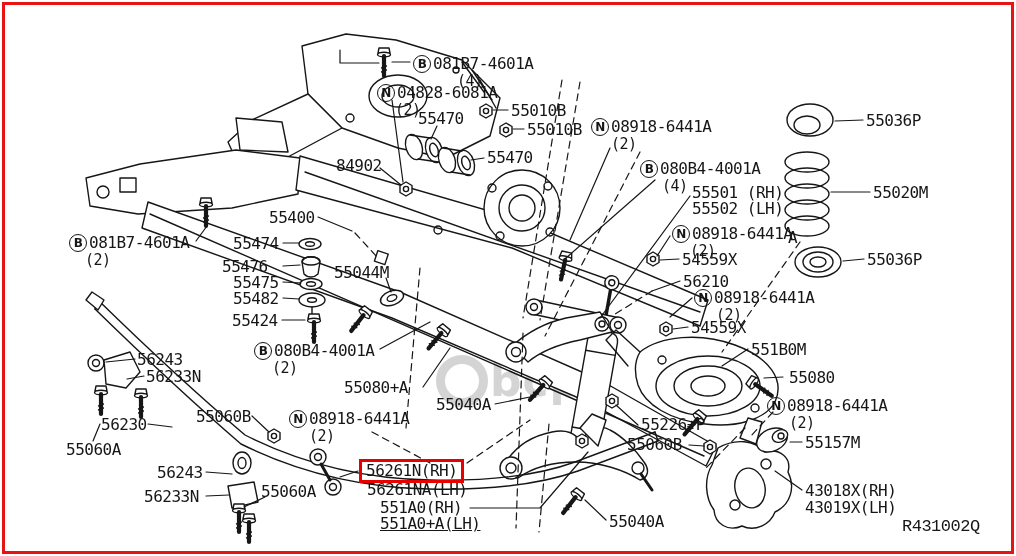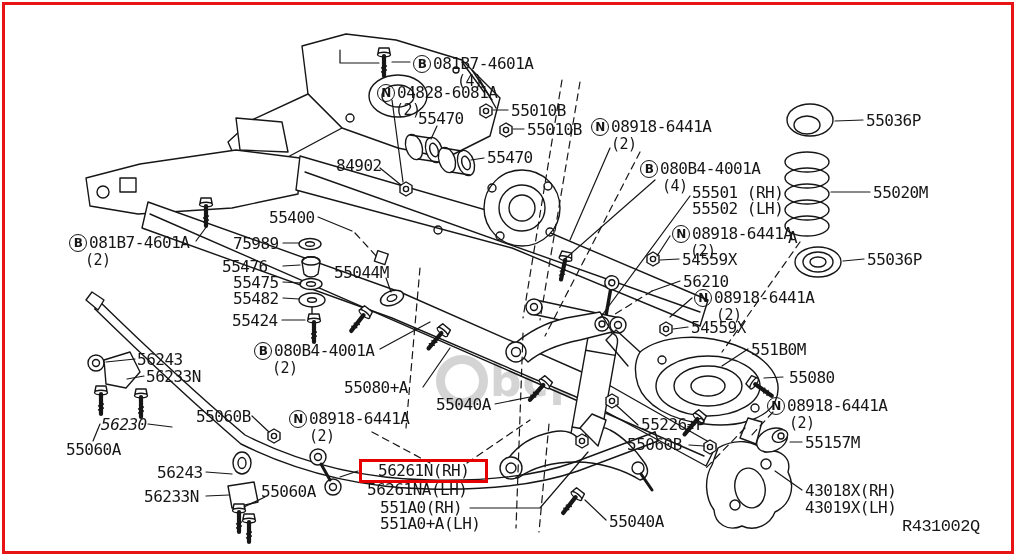--- a/index.html
+++ b/index.html
@@ -37,21 +37,21 @@
   }
   .label-main{display:flex;align-items:center;gap:2px;}
   .circle-letter{
     display:inline-flex;align-items:center;justify-content:center;
     width:16px;height:16px;border:1.7px solid var(--ink);border-radius:50%;
     font-size:12px;font-weight:bold;flex:0 0 auto;
     font-family:"DejaVu Sans","Liberation Sans",sans-serif;
   }
   .label-count{font-size:15px;margin-top:1px;}
   .part-label.highlight .label-main{
-    border:3px solid var(--hl);padding:1px 16px;margin:-4px 12px 0 -7px;
+    border:3px solid var(--hl);padding:1px 4px;margin:-4px 12px 0 -7px;
   }
   .ref-code{font-size:17px;}
 </style>
 </head>
 <body>
 
 <div class="stage">
 
   <div class="watermark">
     <div class="wm-ring"></div>
@@ -455,21 +455,21 @@
       </div>
       <div class="part-label" style="left: 69px; top: 234px;">
         <div class="label-main">
           <span class="circle-letter">B</span>
           <span>081B7-4601A</span>
         </div>
         <div class="label-count" style="margin-left: 16px;">(2)</div>
       </div>
       <div class="part-label" style="left: 233px; top: 236px;">
         <div class="label-main">
-          <span>75989</span>
+          <span>55474</span>
         </div>
       </div>
       <div class="part-label" style="left: 222px; top: 259px; text-align: right;">
         <div class="label-main">
           <span>55476</span>
         </div>
       </div>
       <div class="part-label" style="left: 233px; top: 275px;">
         <div class="label-main">
           <span>55475</span>
@@ -510,21 +510,21 @@
       <div class="part-label" style="left: 137px; top: 352px;">
         <div class="label-main">
           <span>56243</span>
         </div>
       </div>
       <div class="part-label" style="left: 146px; top: 369px;">
         <div class="label-main">
           <span>56233N</span>
         </div>
       </div>
-      <div class="part-label" style="left: 101px; top: 417px; font-style: italic;">
+      <div class="part-label" style="left: 101px; top: 417px;">
         <div class="label-main">
           <span>56230</span>
         </div>
       </div>
       <div class="part-label" style="left: 66px; top: 442px;">
         <div class="label-main">
           <span>55060A</span>
         </div>
       </div>
       <div class="part-label" style="left: 196px; top: 409px;">
@@ -562,21 +562,21 @@
       <div class="part-label" style="left: 367px; top: 482px;">
         <div class="label-main">
           <span>56261NA(LH)</span>
         </div>
       </div>
       <div class="part-label" style="left: 380px; top: 500px;">
         <div class="label-main">
           <span>551A0(RH)</span>
         </div>
       </div>
-      <div class="part-label" style="left: 380px; top: 516px;">
+      <div class="part-label" style="left: 380px; top: 516px; text-decoration: underline;">
         <div class="label-main">
           <span>551A0+A(LH)</span>
         </div>
       </div>
       <div class="part-label" style="left: 641px; top: 417px;">
         <div class="label-main">
           <span>55226+P</span>
         </div>
       </div>
       <div class="part-label" style="left: 627px; top: 437px;">

